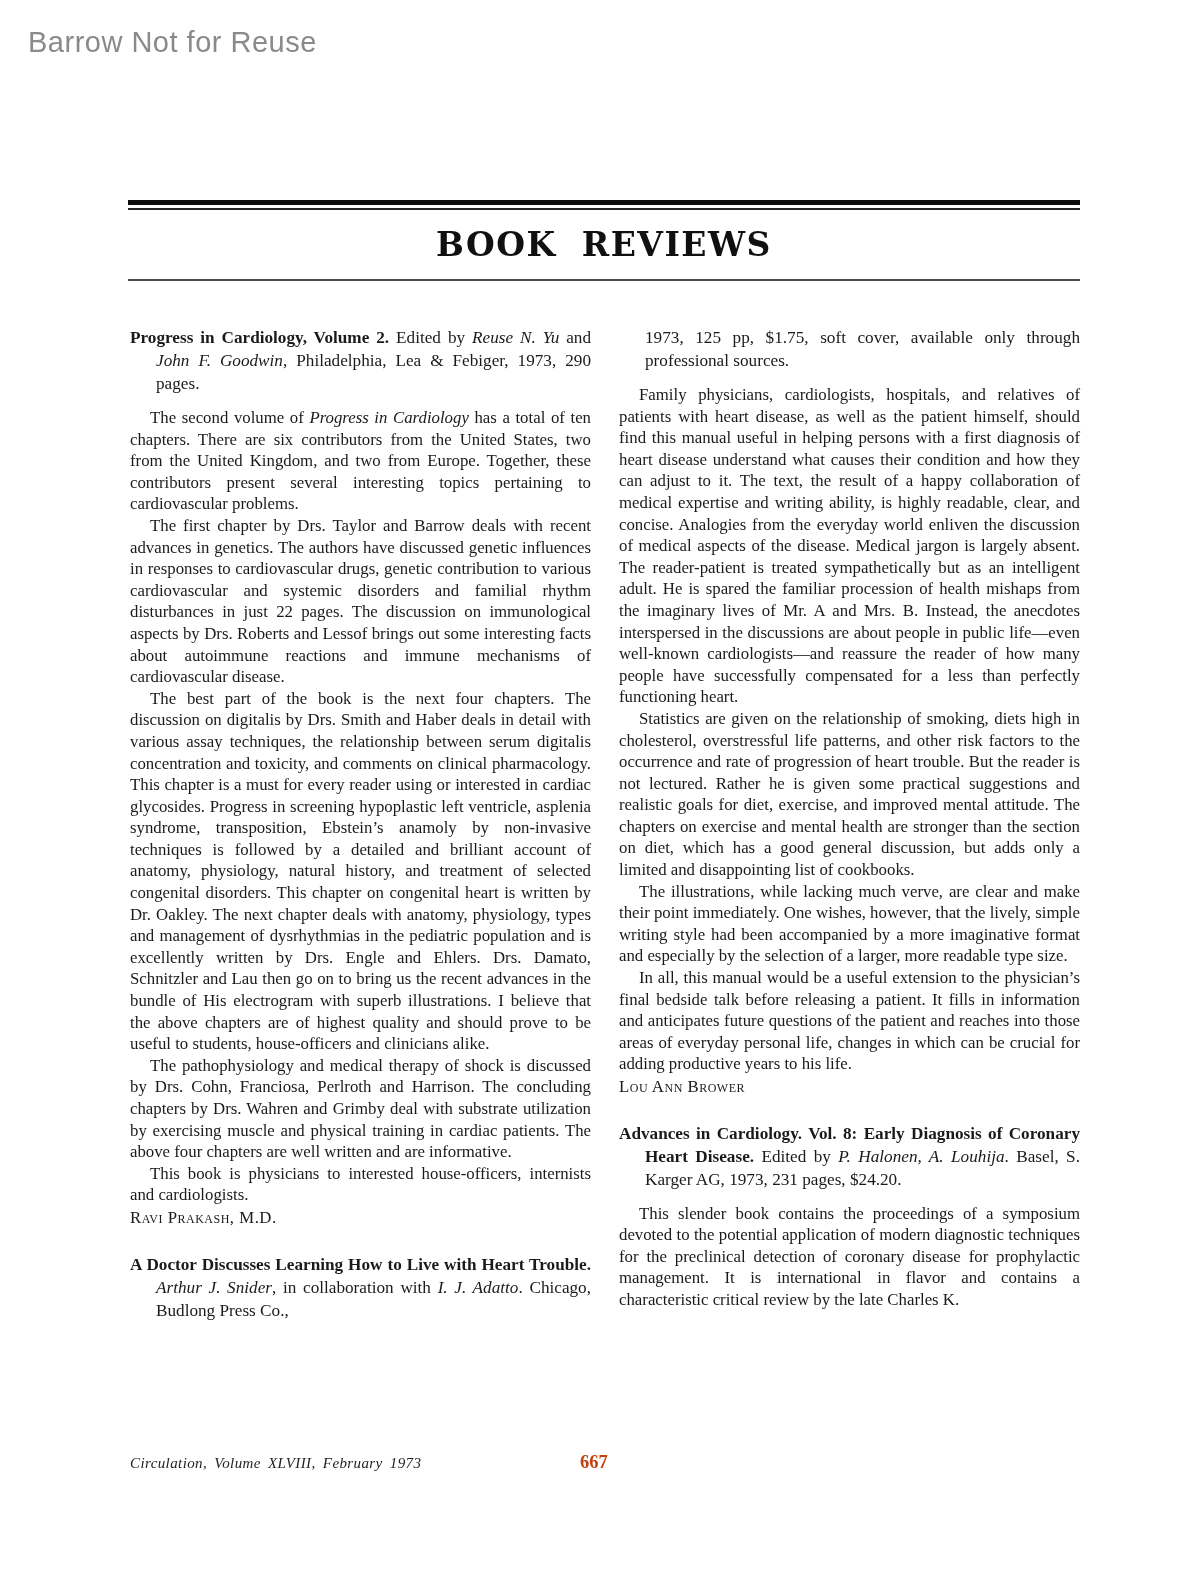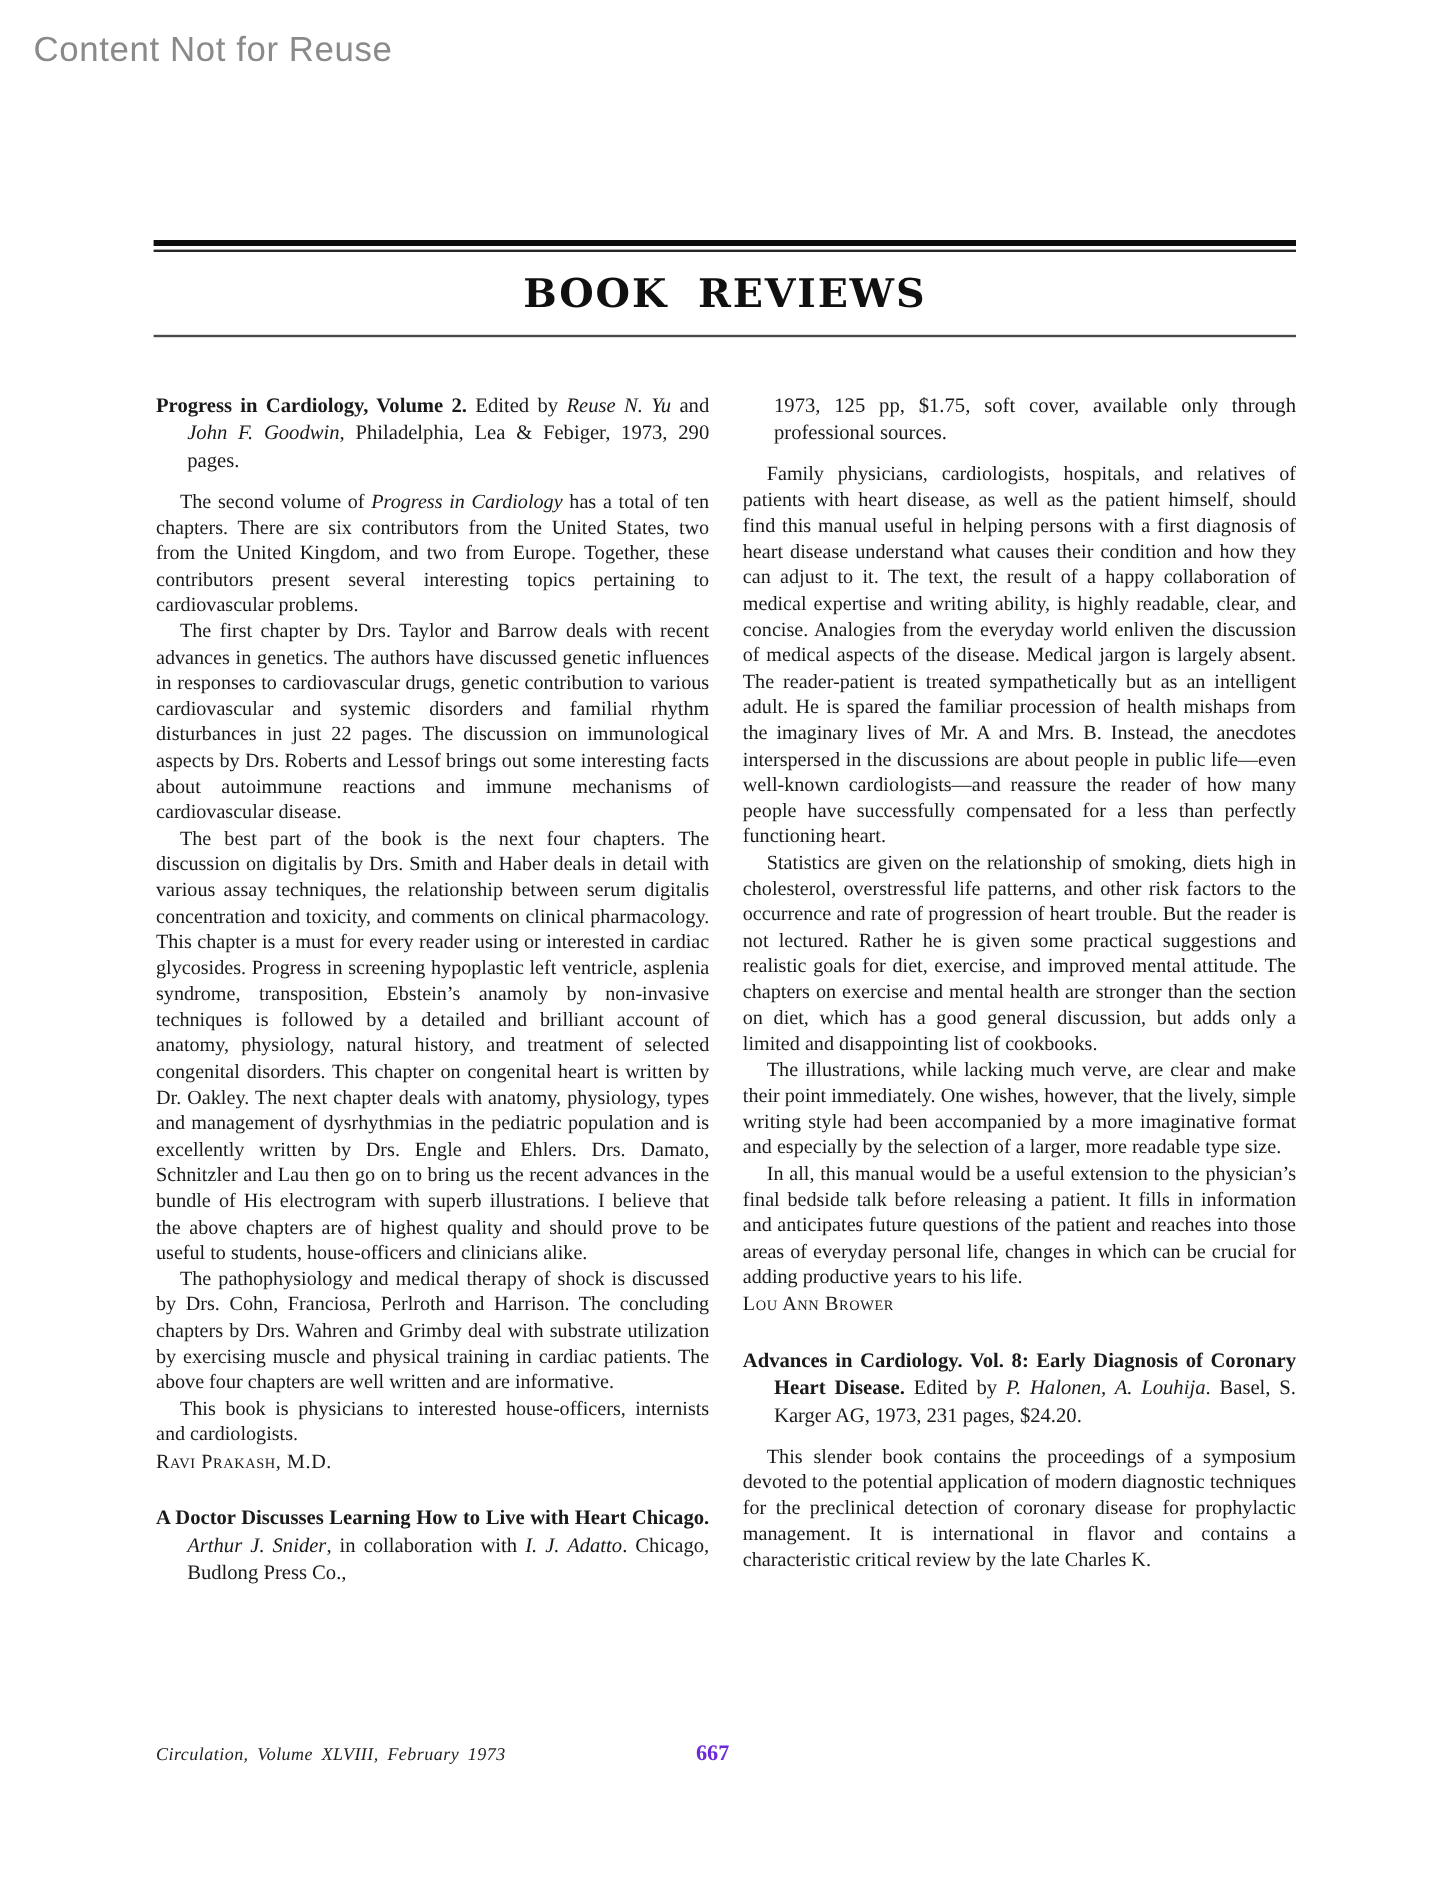--- a/index.html
+++ b/index.html
@@ -79,47 +79,47 @@
     font-style: italic;
     font-size: 15px;
     letter-spacing: 0.4px;
     word-spacing: 3px;
     color: #222222;
   }
   .pagenum {
     position: absolute; left: 450px; top: 0;
     font-size: 18.5px;
     font-weight: 700;
-    color: #6d28d9;
+    color: #c2410c;
   }
 </style>
 </head>
 <body>
 
 <div class="page">
 
-  <div class="watermark">Content Not for Reuse</div>
+  <div class="watermark">Barrow Not for Reuse</div>
 
   <div class="header">
     <div class="rule-thick"></div>
     <div class="rule-thin"></div>
     <h1 class="title">BOOK REVIEWS</h1>
     <div class="rule-bottom"></div>
   </div>
 
   <div class="columns">
     <div class="column">
         <p class="reference"><span class="seg-bold">Progress in Cardiology, Volume 2.</span><span class="seg-roman"> Edited by </span><span class="seg-italic">Reuse N. Yu</span><span class="seg-roman"> and </span><span class="seg-italic">John F. Goodwin</span><span class="seg-roman">, Philadelphia, Lea &amp; Febiger, 1973, 290 pages.</span></p>
         <p class="paragraph"><span class="seg-roman">The second volume of </span><span class="seg-italic">Progress in Cardiology</span><span class="seg-roman"> has a total of ten chapters. There are six contributors from the United States, two from the United Kingdom, and two from Europe. Together, these contributors present several interesting topics pertaining to cardiovascular problems.</span></p>
         <p class="paragraph"><span class="seg-roman">The first chapter by Drs. Taylor and Barrow deals with recent advances in genetics. The authors have discussed genetic influences in responses to cardiovascular drugs, genetic contribution to various cardiovascular and systemic disorders and familial rhythm disturbances in just 22 pages. The discussion on immunological aspects by Drs. Roberts and Lessof brings out some interesting facts about autoimmune reactions and immune mechanisms of cardiovascular disease.</span></p>
         <p class="paragraph"><span class="seg-roman">The best part of the book is the next four chapters. The discussion on digitalis by Drs. Smith and Haber deals in detail with various assay techniques, the relationship between serum digitalis concentration and toxicity, and comments on clinical pharmacology. This chapter is a must for every reader using or interested in cardiac glycosides. Progress in screening hypoplastic left ventricle, asplenia syndrome, transposition, Ebstein’s anamoly by non-invasive techniques is followed by a detailed and brilliant account of anatomy, physiology, natural history, and treatment of selected congenital disorders. This chapter on congenital heart is written by Dr. Oakley. The next chapter deals with anatomy, physiology, types and management of dysrhythmias in the pediatric population and is excellently written by Drs. Engle and Ehlers. Drs. Damato, Schnitzler and Lau then go on to bring us the recent advances in the bundle of His electrogram with superb illustrations. I believe that the above chapters are of highest quality and should prove to be useful to students, house-officers and clinicians alike.</span></p>
         <p class="paragraph"><span class="seg-roman">The pathophysiology and medical therapy of shock is discussed by Drs. Cohn, Franciosa, Perlroth and Harrison. The concluding chapters by Drs. Wahren and Grimby deal with substrate utilization by exercising muscle and physical training in cardiac patients. The above four chapters are well written and are informative.</span></p>
         <p class="paragraph"><span class="seg-roman">This book is physicians to interested house-officers, internists and cardiologists.</span></p>
         <p class="signature"><span class="seg-roman">Ravi Prakash, M.D.</span></p>
-        <p class="reference"><span class="seg-bold">A Doctor Discusses Learning How to Live with Heart Chicago.</span><span class="seg-roman"> </span><span class="seg-italic">Arthur J. Snider</span><span class="seg-roman">, in collaboration with </span><span class="seg-italic">I. J. Adatto</span><span class="seg-roman">. Chicago, Budlong Press Co.,</span></p>
+        <p class="reference"><span class="seg-bold">A Doctor Discusses Learning How to Live with Heart Trouble.</span><span class="seg-roman"> </span><span class="seg-italic">Arthur J. Snider</span><span class="seg-roman">, in collaboration with </span><span class="seg-italic">I. J. Adatto</span><span class="seg-roman">. Chicago, Budlong Press Co.,</span></p>
       </div>
     <div class="column">
         <p class="reference-continuation"><span class="seg-roman">1973, 125 pp, $1.75, soft cover, available only through professional sources.</span></p>
         <p class="paragraph"><span class="seg-roman">Family physicians, cardiologists, hospitals, and relatives of patients with heart disease, as well as the patient himself, should find this manual useful in helping persons with a first diagnosis of heart disease understand what causes their condition and how they can adjust to it. The text, the result of a happy collaboration of medical expertise and writing ability, is highly readable, clear, and concise. Analogies from the everyday world enliven the discussion of medical aspects of the disease. Medical jargon is largely absent. The reader-patient is treated sympathetically but as an intelligent adult. He is spared the familiar procession of health mishaps from the imaginary lives of Mr. A and Mrs. B. Instead, the anecdotes interspersed in the discussions are about people in public life—even well-known cardiologists—and reassure the reader of how many people have successfully compensated for a less than perfectly functioning heart.</span></p>
         <p class="paragraph"><span class="seg-roman">Statistics are given on the relationship of smoking, diets high in cholesterol, overstressful life patterns, and other risk factors to the occurrence and rate of progression of heart trouble. But the reader is not lectured. Rather he is given some practical suggestions and realistic goals for diet, exercise, and improved mental attitude. The chapters on exercise and mental health are stronger than the section on diet, which has a good general discussion, but adds only a limited and disappointing list of cookbooks.</span></p>
         <p class="paragraph"><span class="seg-roman">The illustrations, while lacking much verve, are clear and make their point immediately. One wishes, however, that the lively, simple writing style had been accompanied by a more imaginative format and especially by the selection of a larger, more readable type size.</span></p>
         <p class="paragraph"><span class="seg-roman">In all, this manual would be a useful extension to the physician’s final bedside talk before releasing a patient. It fills in information and anticipates future questions of the patient and reaches into those areas of everyday personal life, changes in which can be crucial for adding productive years to his life.</span></p>
         <p class="signature"><span class="seg-roman">Lou Ann Brower</span></p>
         <p class="reference"><span class="seg-bold">Advances in Cardiology. Vol. 8: Early Diagnosis of Coronary Heart Disease.</span><span class="seg-roman"> Edited by </span><span class="seg-italic">P. Halonen, A. Louhija</span><span class="seg-roman">. Basel, S. Karger AG, 1973, 231 pages, $24.20.</span></p>
         <p class="paragraph"><span class="seg-roman">This slender book contains the proceedings of a symposium devoted to the potential application of modern diagnostic techniques for the preclinical detection of coronary disease for prophylactic management. It is international in flavor and contains a characteristic critical review by the late Charles K.</span></p>

